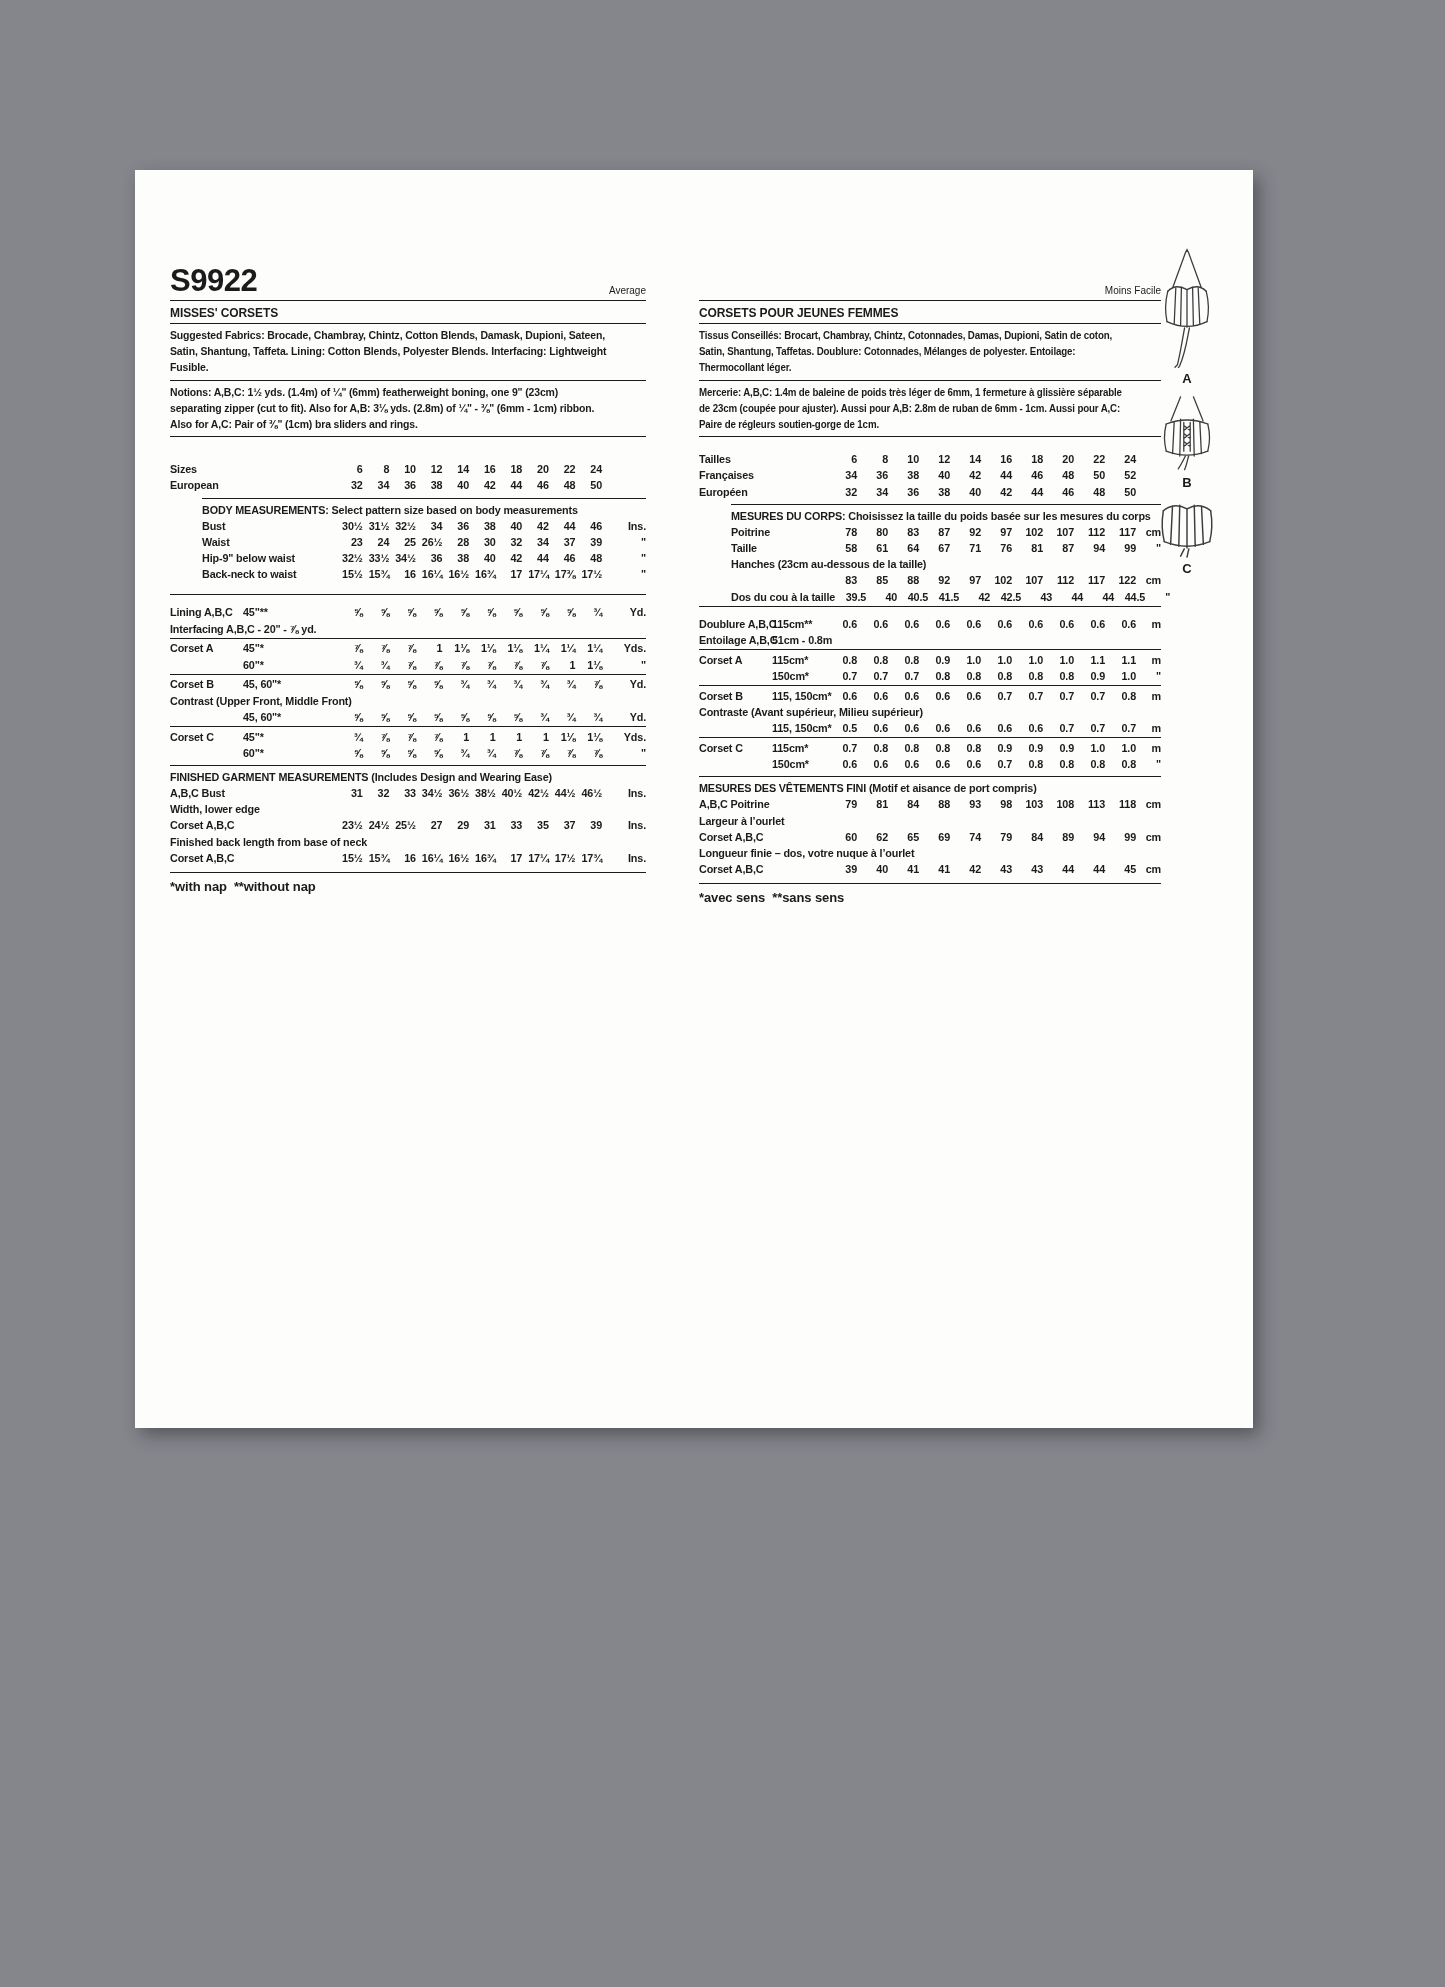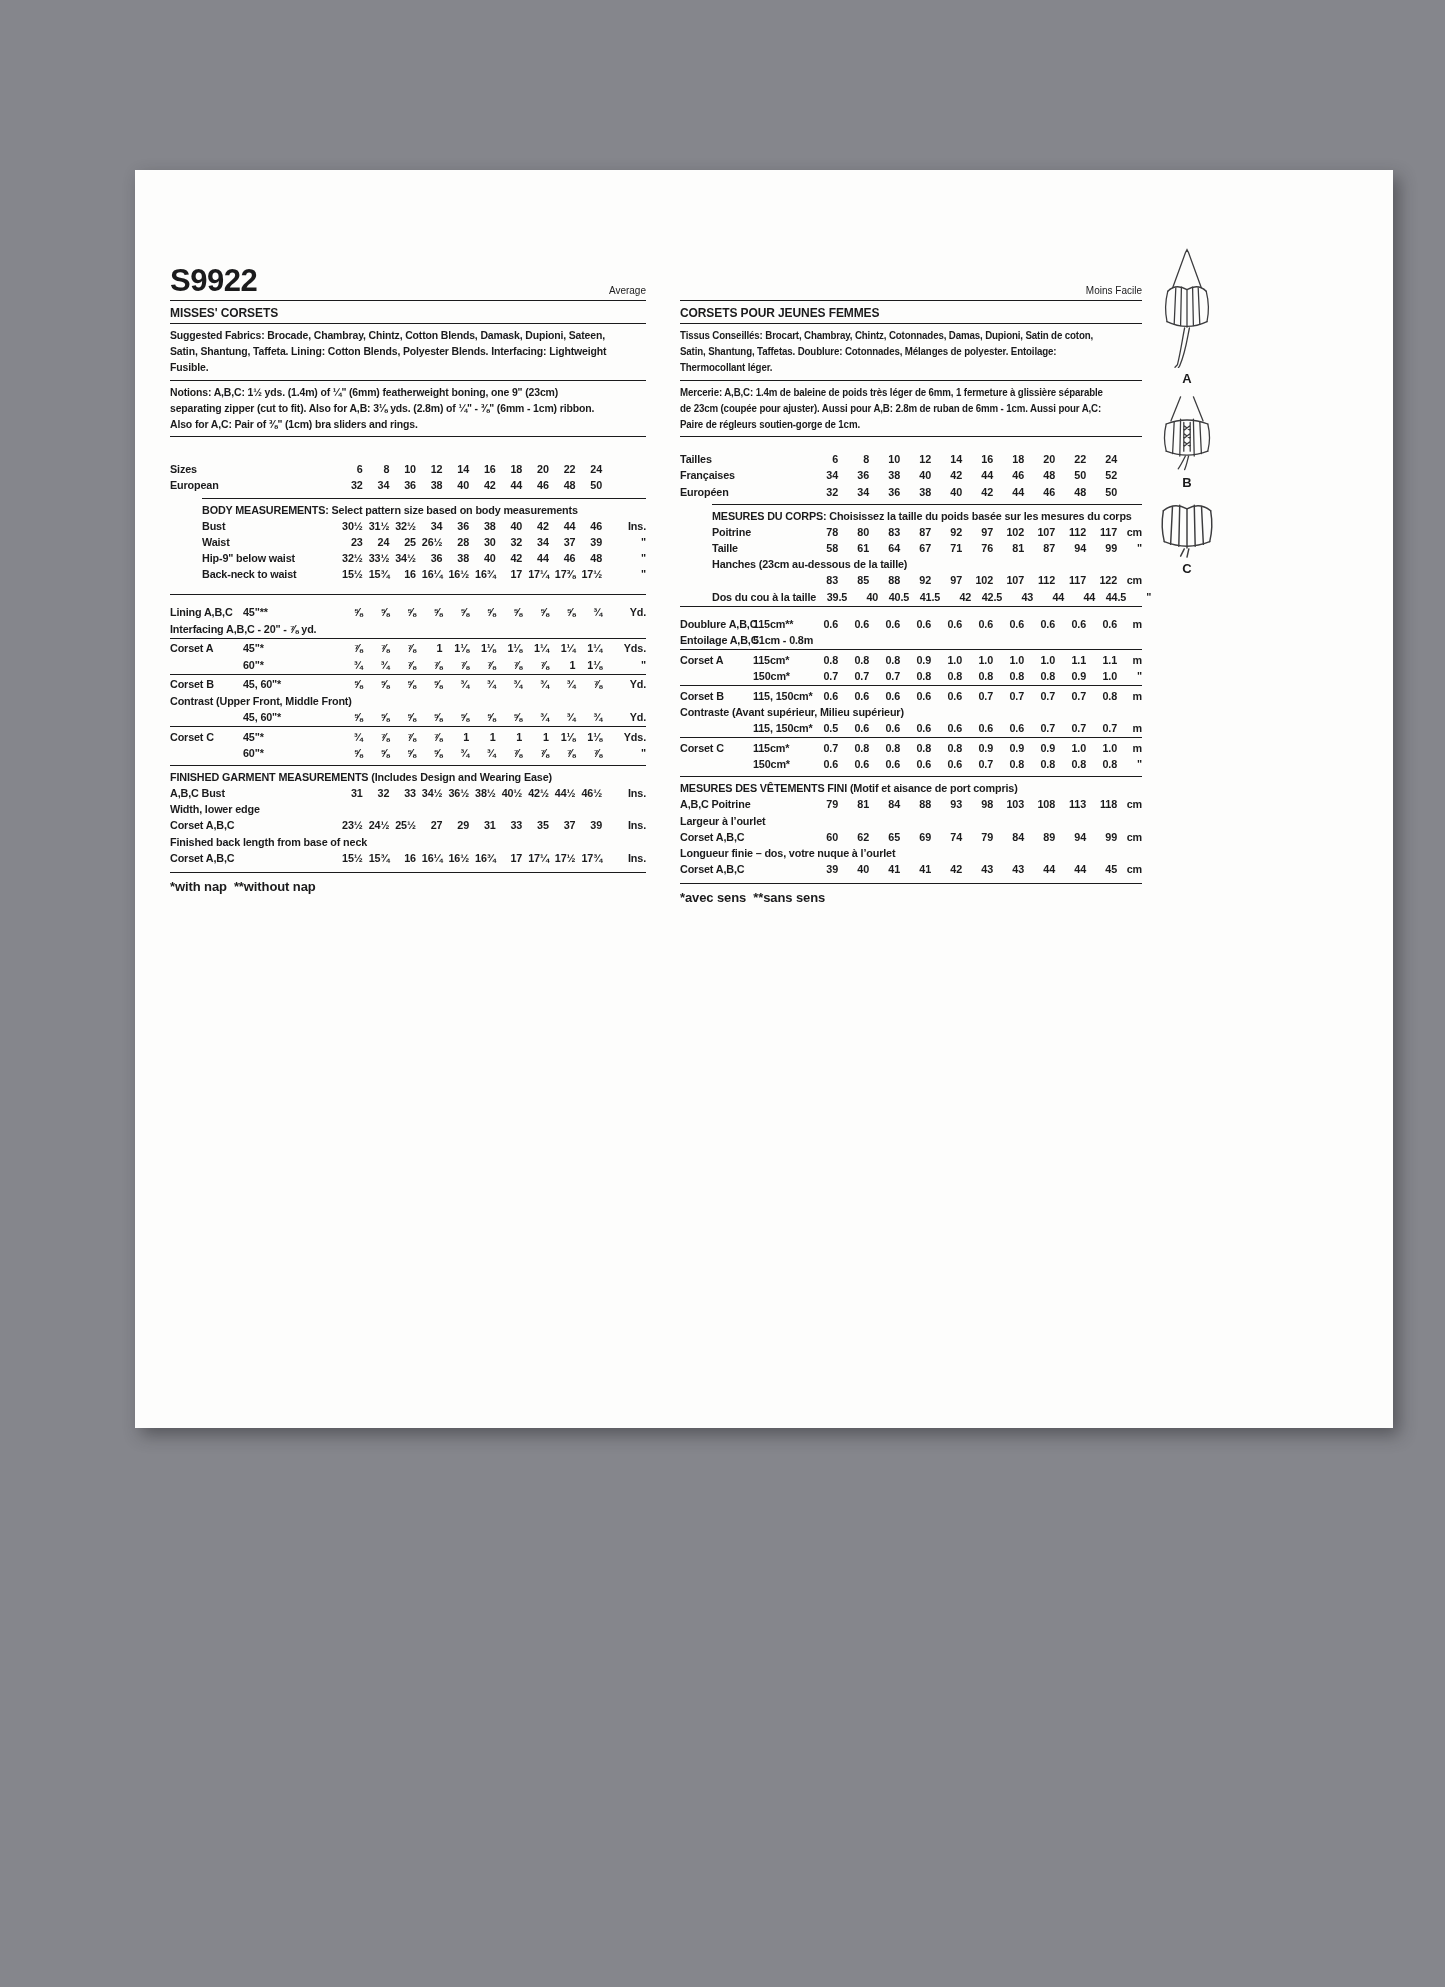--- a/index.html
+++ b/index.html
@@ -3,27 +3,27 @@
 <meta charset="utf-8">
 <style>
   html,body{margin:0;padding:0;}
   body{
     width:1445px;height:1987px;position:relative;
     background:#85868c;
     font-family:"Liberation Sans", sans-serif;
     color:#1b1b1c;
   }
   .page{
-    position:absolute;left:135px;top:170px;width:1258px;height:1258px;
+    position:absolute;left:135px;top:170px;width:1118px;height:1258px;
     background:#fdfdfc;
     box-shadow:6px 7px 16px rgba(30,30,35,.45);
   }
   .col{position:absolute;top:86px;}
   .col-en{left:35px;width:476px;}
-  .col-fr{left:545px;width:462px;}
+  .col-fr{left:564px;width:462px;}
 
   .hdr{display:flex;align-items:flex-end;justify-content:space-between;
        height:40px;border-bottom:1.7px solid #1b1b1c;padding-bottom:4px;}
   .code{font-size:31px;font-weight:700;letter-spacing:-.5px;line-height:30px;}
   .diff{font-size:10px;font-weight:400;}
   .titlerow{border-bottom:1.7px solid #1b1b1c;font-size:12px;font-weight:700;
             padding:5px 0 3px;letter-spacing:-.1px;}
 
   .sec{padding:3px 0 4px;}
   .bt{border-top:1.4px solid #1b1b1c;}

